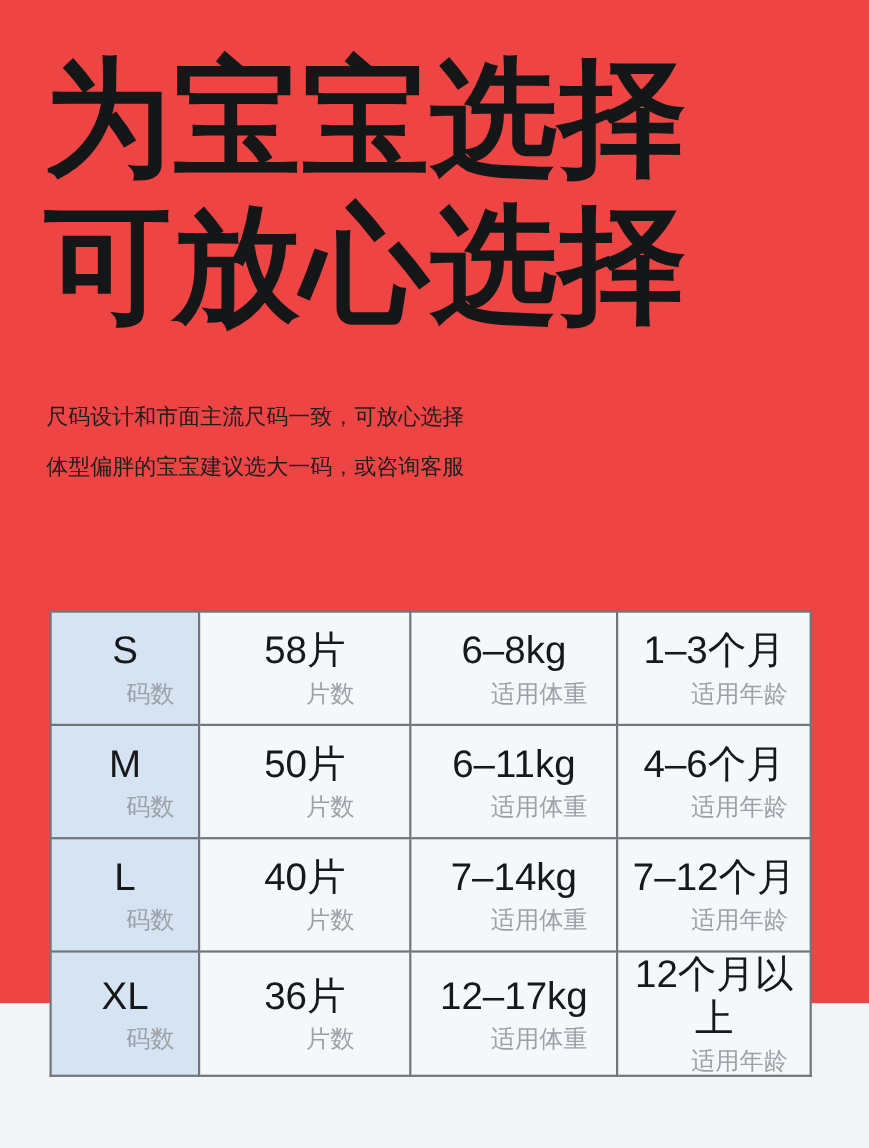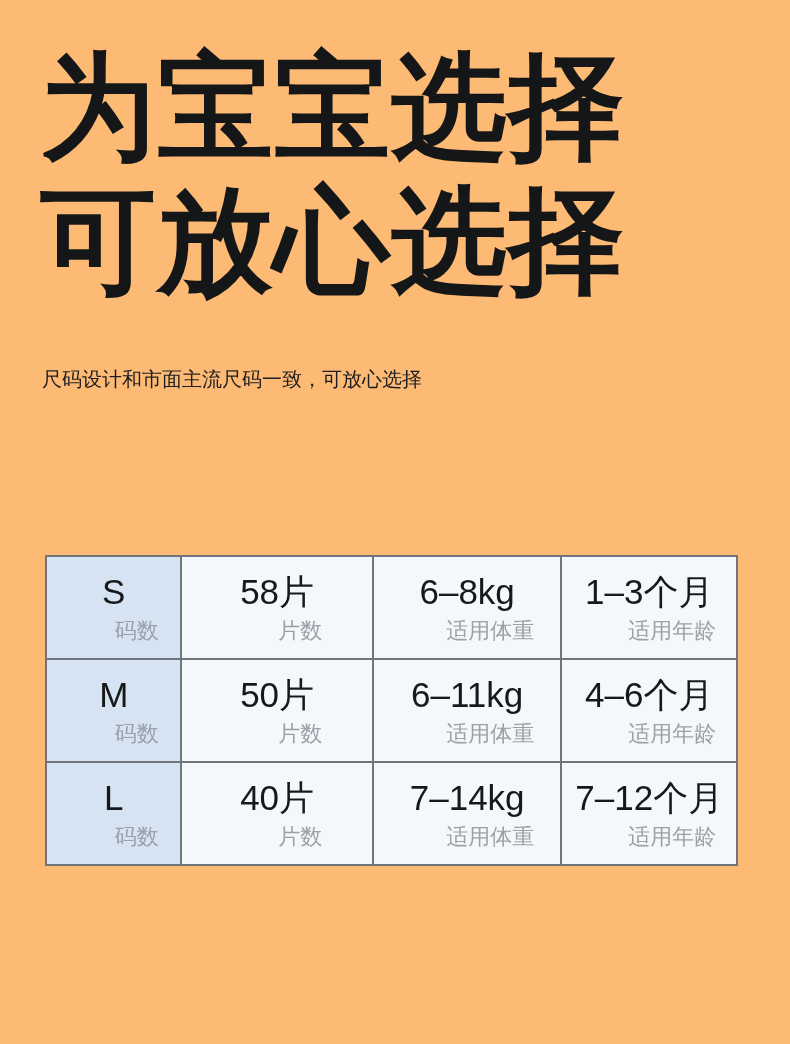--- a/index.html
+++ b/index.html
@@ -5,22 +5,22 @@
   * { margin: 0; padding: 0; box-sizing: border-box; }
   html, body {
     width: 790px;
     height: 1044px;
     background: #F2F4F7;
     font-family: "Liberation Sans", "DejaVu Sans", sans-serif;
     overflow: hidden;
   }
   .page {
     width: 790px;
-    height: 1044px;
-    background: #fdba74;
+    height: 912px;
+    background: #ef4444;
     position: relative;
   }
   .heading {
     position: absolute;
     left: 40px;
     top: 40px;
     font-size: 116px;
     line-height: 134px;
     font-weight: 700;
     color: #151617;
@@ -82,20 +82,21 @@
 
 <div class="page">
 
   <div class="heading">
     <div>为宝宝选择</div>
     <div>可放心选择</div>
   </div>
 
   <div class="intro">
     <div>尺码设计和市面主流尺码一致，可放心选择</div>
+    <div>体型偏胖的宝宝建议选大一码，或咨询客服</div>
   </div>
 
   <table class="size-table">
     <colgroup>
       <col class="col-size">
         <col class="col-count">
         <col class="col-weight">
         <col class="col-age">
     </colgroup>
     <tbody>
@@ -146,16 +147,34 @@
         </td>
         <td>
           <span class="cell-value">7–14kg</span>
           <span class="cell-label">适用体重</span>
         </td>
         <td>
           <span class="cell-value">7–12个月</span>
           <span class="cell-label">适用年龄</span>
         </td>
       </tr>
+      <tr>
+        <td class="size-col">
+          <span class="cell-value">XL</span>
+          <span class="cell-label">码数</span>
+        </td>
+        <td>
+          <span class="cell-value">36片</span>
+          <span class="cell-label">片数</span>
+        </td>
+        <td>
+          <span class="cell-value">12–17kg</span>
+          <span class="cell-label">适用体重</span>
+        </td>
+        <td>
+          <span class="cell-value">12个月以上</span>
+          <span class="cell-label">适用年龄</span>
+        </td>
+      </tr>
     </tbody>
   </table>
 
 </div>
 
 </body></html>

